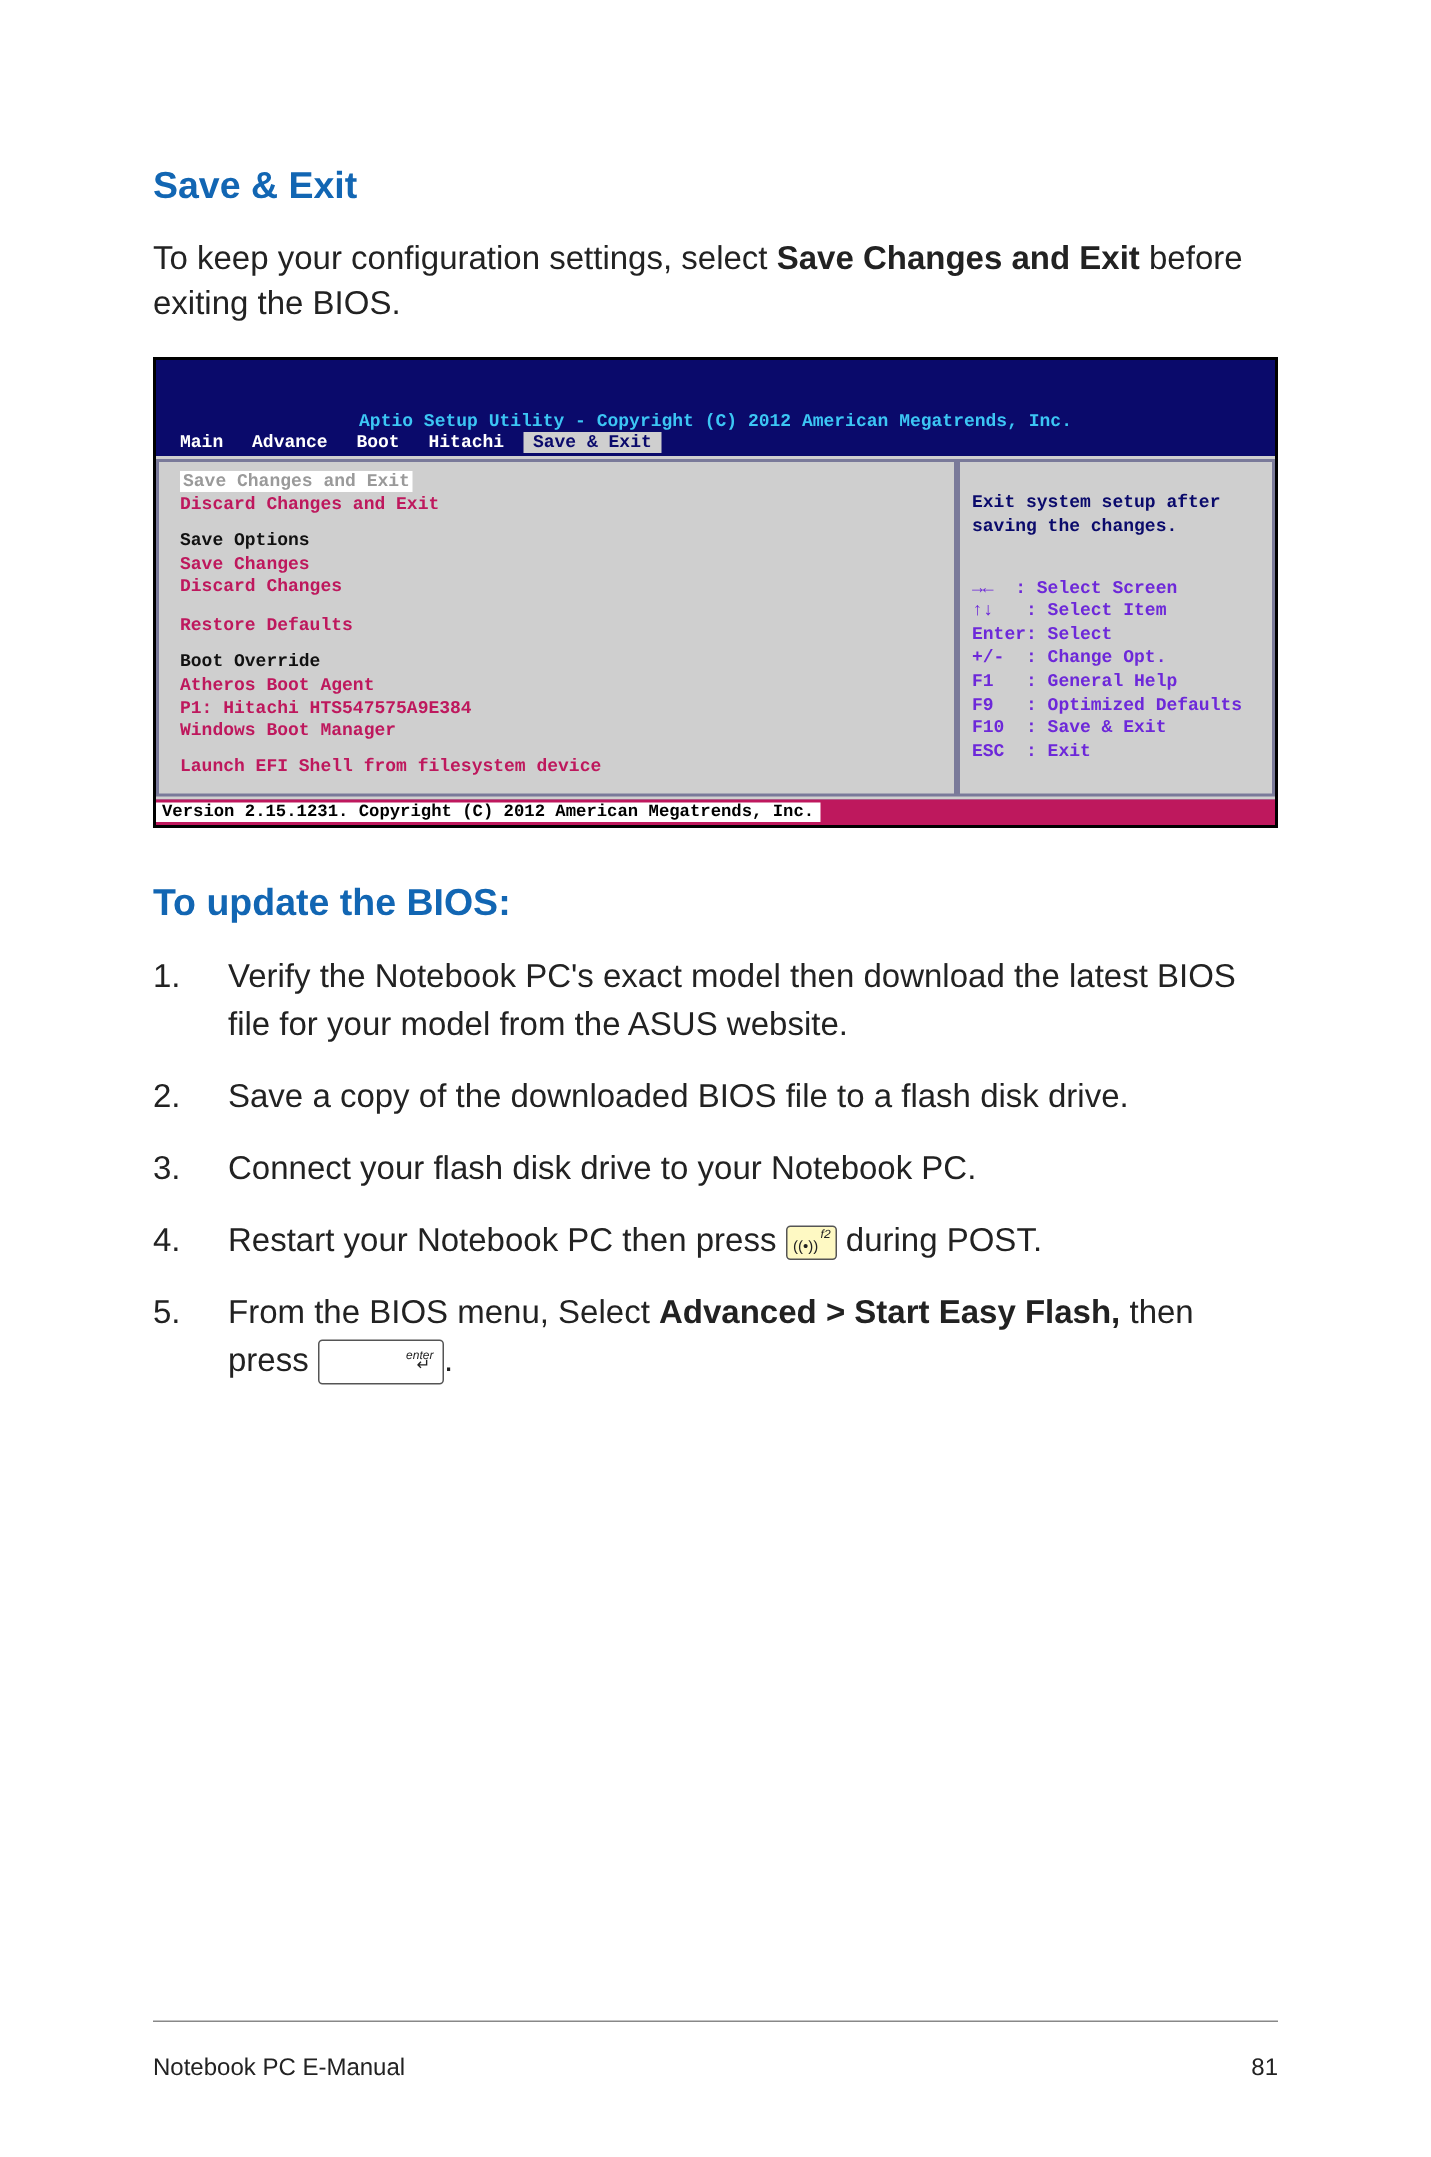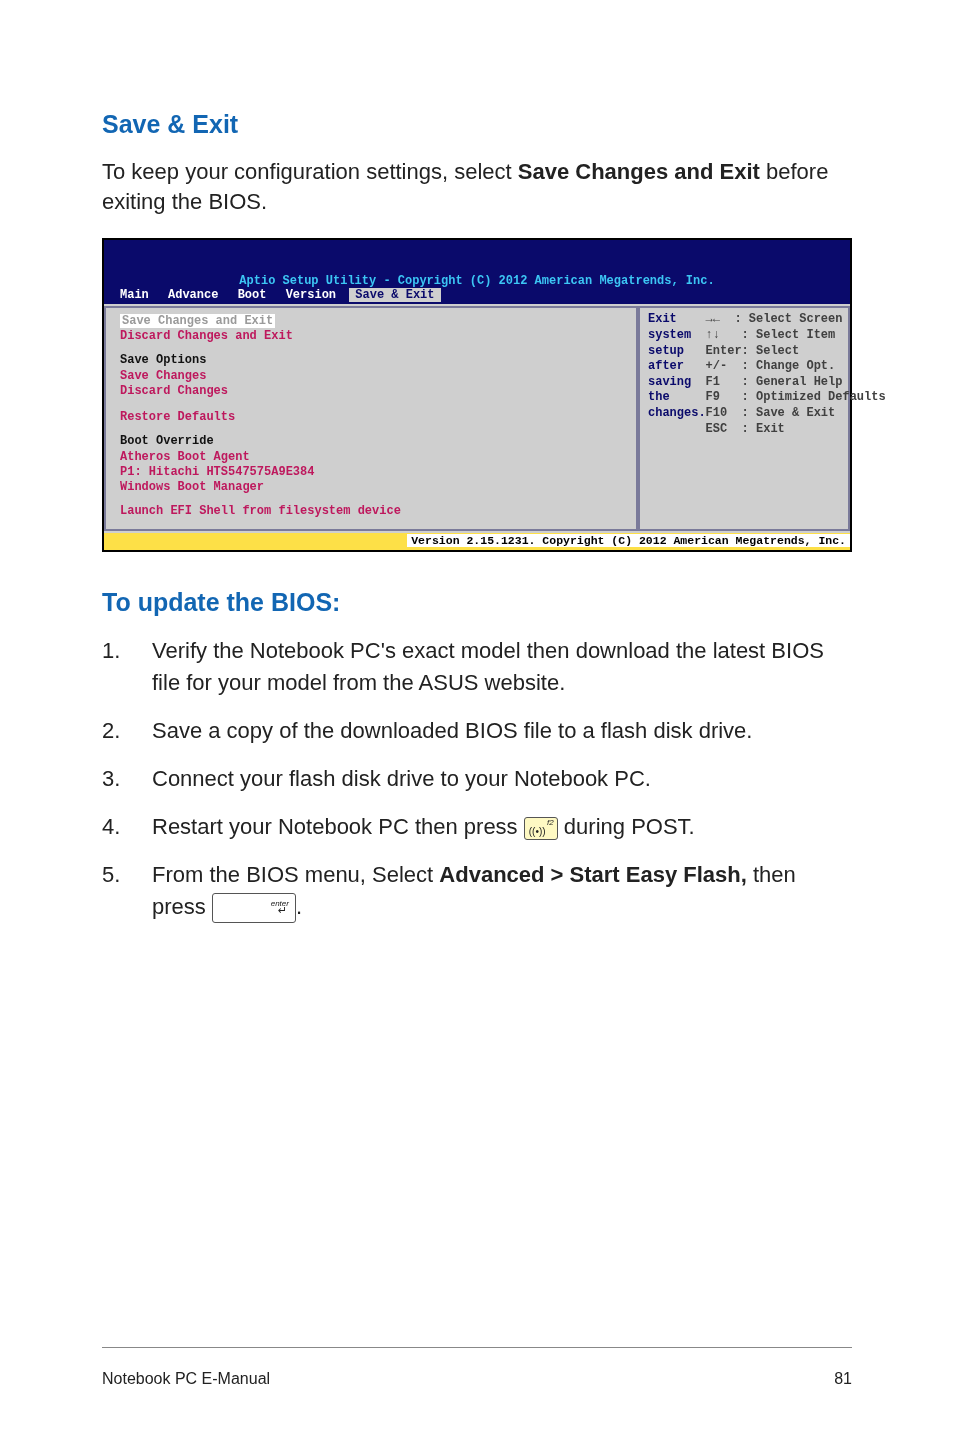--- a/index.html
+++ b/index.html
@@ -61,39 +61,39 @@
     flex: 1;
     background: #cfcfcf;
     border: 2px solid #7a7a9a;
     border-right: 2px solid #7a7a9a;
     padding: 6px 12px 10px 14px;
   }
   .bios-right {
     width: 212px;
     background: #cfcfcf;
     border: 2px solid #7a7a9a;
-    padding: 4px 8px;
-    display: flex;
-    flex-direction: row;
+    padding: 20px 8px;
+    display: flex;
+    flex-direction: column;
     justify-content: space-between;
   }
   .bios-sel {
     background: #ffffff;
     color: #9a9a9a;
     display: inline-block;
     padding: 0 2px;
     font-weight: bold;
   }
   .bios-item { color: #be185d; font-weight: bold; margin: 1px 0; }
   .bios-head { color: #111; font-weight: bold; margin-top: 10px; margin-bottom: 2px; }
   .bios-help-top { color: #0a0a6b; font-weight: bold; line-height: 1.3; }
-  .bios-help-list { color: #404040; font-weight: bold; line-height: 1.3; white-space: pre; }
+  .bios-help-list { color: #6d28d9; font-weight: bold; line-height: 1.3; white-space: pre; }
   .bios-footer {
-    background: #fde047;
-    text-align: right;
+    background: #be185d;
+    text-align: left;
     padding: 1px 0 2px 0;
   }
   .bios-footer span {
     background: #fff;
     color: #000;
     font-weight: bold;
     padding: 0 4px;
     font-size: 11.5px;
   }
   .list-block { margin-top: 4px; }
@@ -158,21 +158,21 @@
   <p class="body-text">
     <span>To keep your configuration settings, select </span><span class="bold">Save Changes and Exit</span><span> before exiting the BIOS.</span>
   </p>
 
   <div class="bios-box">
     <div class="bios-title">Aptio Setup Utility - Copyright (C) 2012 American Megatrends, Inc.</div>
     <div class="bios-tabs">
       <span>Main</span>
       <span>Advance</span>
       <span>Boot</span>
-      <span>Version</span>
+      <span>Hitachi</span>
       <span class="active">Save &amp; Exit</span>
     </div>
     <div class="bios-body">
       <div class="bios-left">
         <div><span class="bios-sel">Save Changes and Exit</span></div>
         <div class="bios-item">Discard Changes and Exit</div>
 
         <div class="bios-head">Save Options</div>
         <div class="bios-item">Save Changes</div>
         <div class="bios-item">Discard Changes</div>

